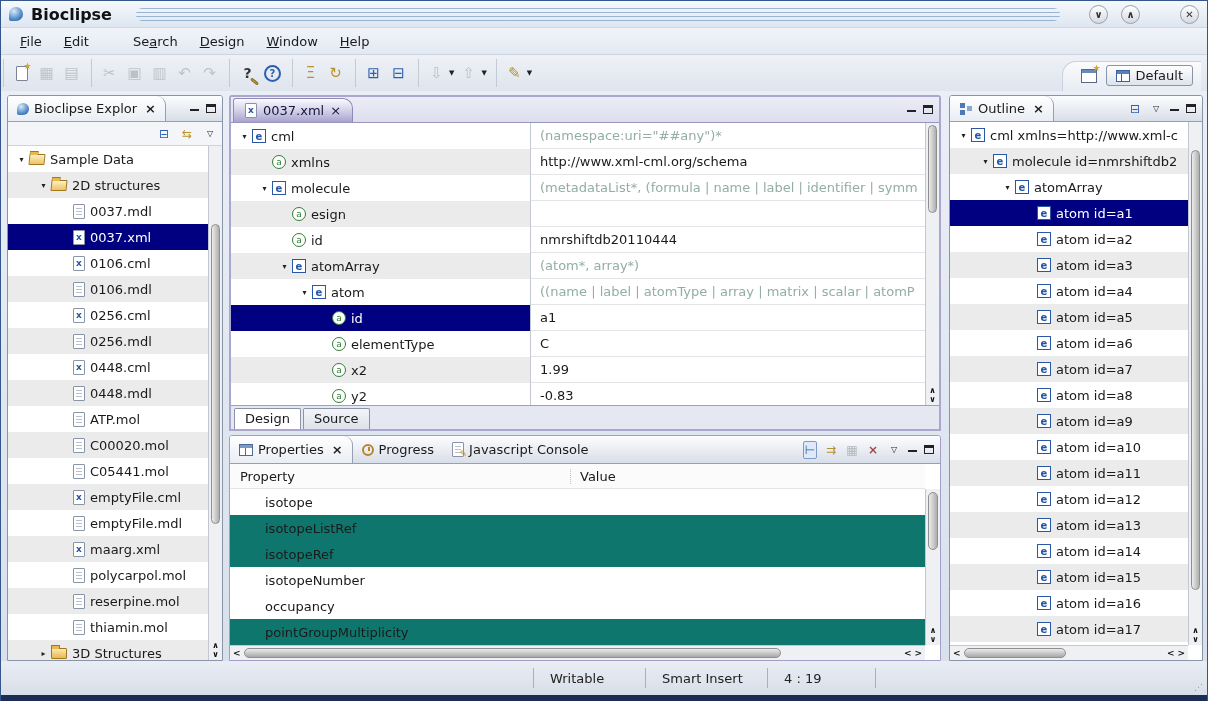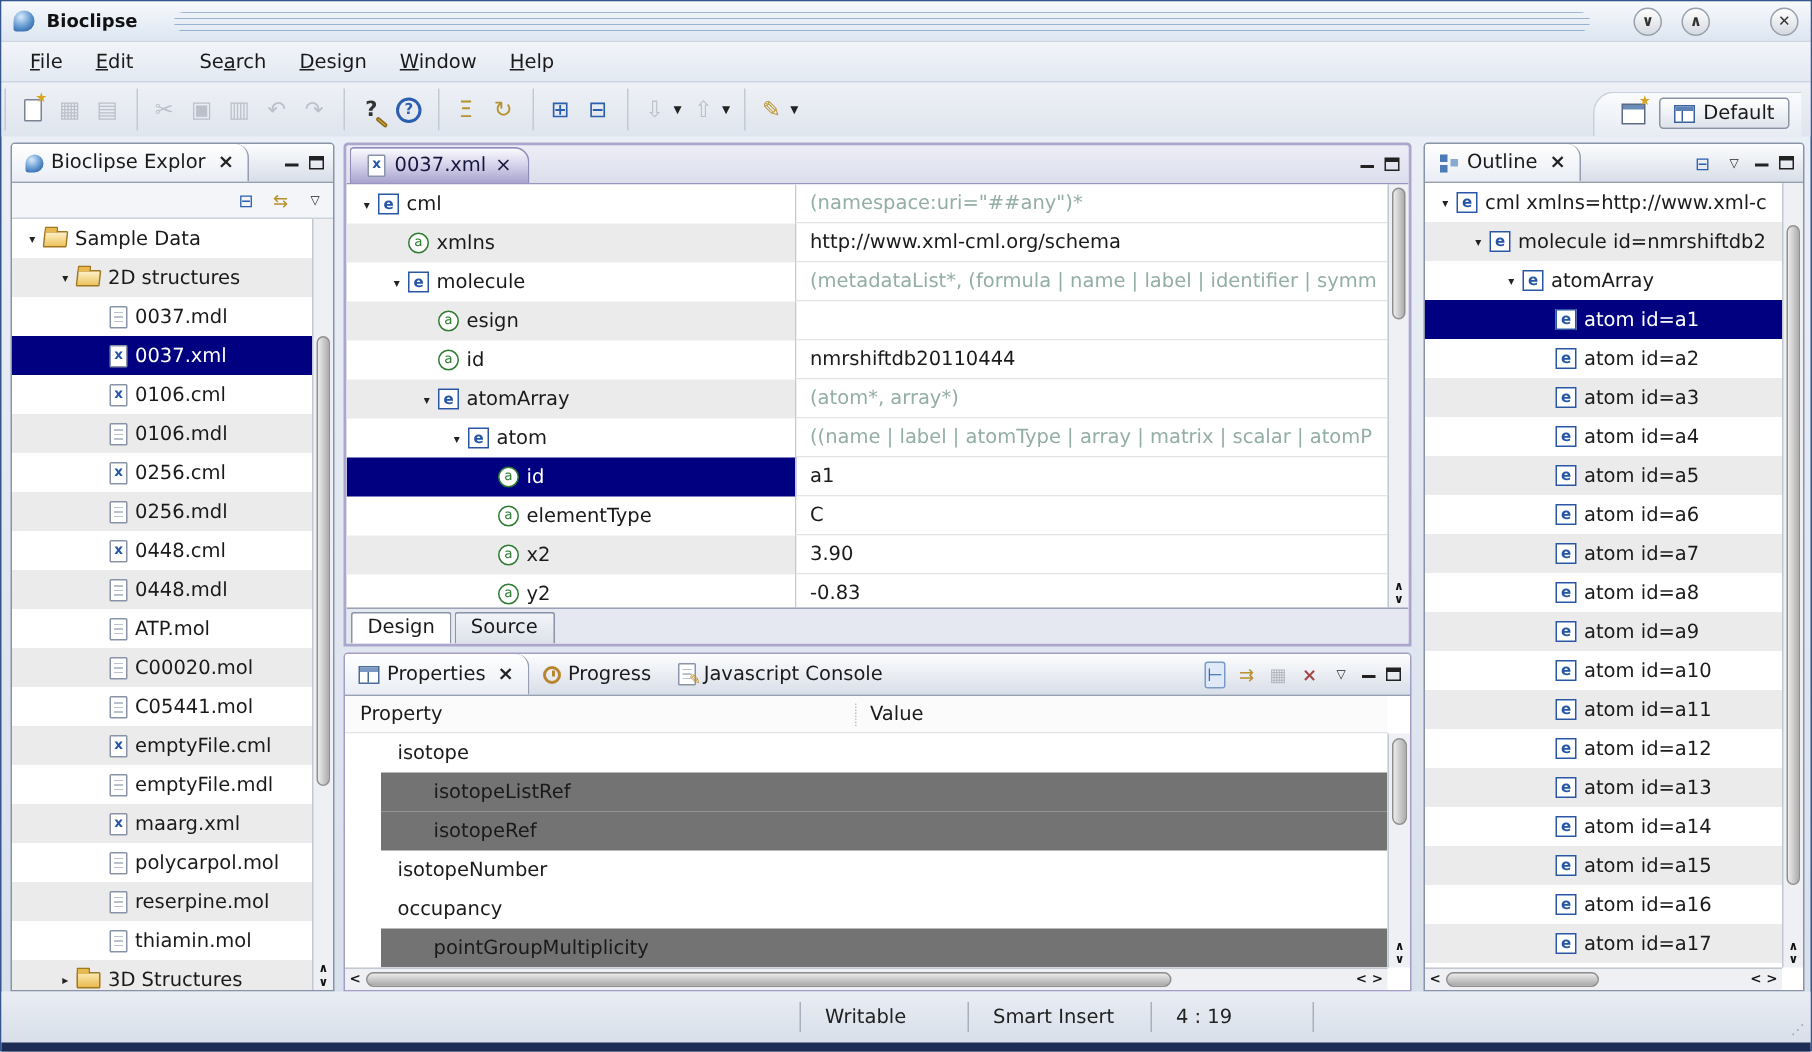--- a/index.html
+++ b/index.html
@@ -9,21 +9,21 @@
     font-family:"DejaVu Sans","Liberation Sans",sans-serif; font-size:13px; color:#1a1a1a;
     background:#d9e0eb;
   }
   #app { position:absolute; inset:0; border:1px solid #35568c; background:linear-gradient(#edf1f8,#d7dfeb); }
 
   
   .titlebar { height:26px; display:flex; align-items:center; padding:0 8px; gap:8px;
     background:linear-gradient(#f6f9fc,#dde6f1); position:relative; }
   .logo { width:14px; height:14px; border-radius:50% 50% 50% 2px;
     background:radial-gradient(circle at 35% 30%, #d8eafc, #5a92cc 55%, #1c4c92); flex:0 0 auto; }
-  .title-text { font-weight:bold; font-size:12px; color:#111; }
+  .title-text { font-weight:bold; font-size:16px; color:#111; }
   .tb-stripes { flex:1; height:13px; margin:0 16px; border-radius:6px;
     background:repeating-linear-gradient(to bottom, rgba(90,130,180,.55) 0 1px, rgba(255,255,255,0) 1px 4px); }
   .winbtn { width:19px; height:19px; border-radius:50%; border:1px solid #98a0ac; margin-left:5px;
     background:linear-gradient(#ffffff,#d6d9df); display:flex; align-items:center; justify-content:center;
     font-size:10px; font-weight:bold; color:#333; }
 
   
   .menubar { height:27px; display:flex; align-items:center; padding-left:8px;
     background:linear-gradient(#f1f4f9,#e3e9f2); border-top:1px solid #cdd6e3; }
   .menu-item { padding:3px 11px; }
@@ -142,21 +142,21 @@
   .etab { padding:2px 10px 3px; font-size:13px; border:1px solid #8a94a8; border-bottom:none;
     background:linear-gradient(#f2f4f8,#dde2ea); border-radius:2px 2px 0 0; margin-right:2px; }
   .etab.active { background:#ffffff; }
 
   
   .pcols { position:absolute; left:0; right:15px; top:28px; height:25px; display:flex; align-items:center;
     background:#fbfbfc; border-bottom:1px solid #e4e4e8; }
   .pcol-property { width:340px; padding-left:10px; }
   .pcol-value { flex:1; border-left:1px dotted #bfc3cc; padding-left:9px; }
   .prow { height:26px; display:flex; align-items:center; padding-left:35px; }
-  .prow.alt { background:#737373;margin-left:24px; }
+  .prow.alt { background:#0f766e; }
 
   
   .statusbar { position:absolute; left:0; right:0; top:660px; height:34px; display:flex; align-items:center;
     background:linear-gradient(#e9edf4,#d8dfe9);text-align:right; }
   .sb-spacer { width:532px; }
   .sb-cell { height:20px; display:flex; align-items:center; padding:0 16px; border-left:1px solid #a8b0be; color:#222; }
   .sb-endline { height:20px; border-left:1px solid #a8b0be; }
   .grip { position:absolute; right:3px; bottom:3px; color:#9aa2b0; font-size:9px; letter-spacing:1px; }
   .bottomstrip { position:absolute; left:0; right:0; top:694px; height:7px; background:#1c2c55; }
 </style>
@@ -494,21 +494,21 @@
           </div>
           <div class="ecell-value">C</div>
         </div>
         <div class="erow alt">
           <div class="ecell-label">
             <span style="width: 86px; flex: 0 0 auto;"></span>
             <span class="arrowbox"></span>
             <span class="icn-a">a</span>
             <span class="tlabel">x2</span>
           </div>
-          <div class="ecell-value">3.90</div>
+          <div class="ecell-value">1.99</div>
         </div>
         <div class="erow">
           <div class="ecell-label">
             <span style="width: 86px; flex: 0 0 auto;"></span>
             <span class="arrowbox"></span>
             <span class="icn-a">a</span>
             <span class="tlabel">y2</span>
           </div>
           <div class="ecell-value">-0.83</div>
         </div>

